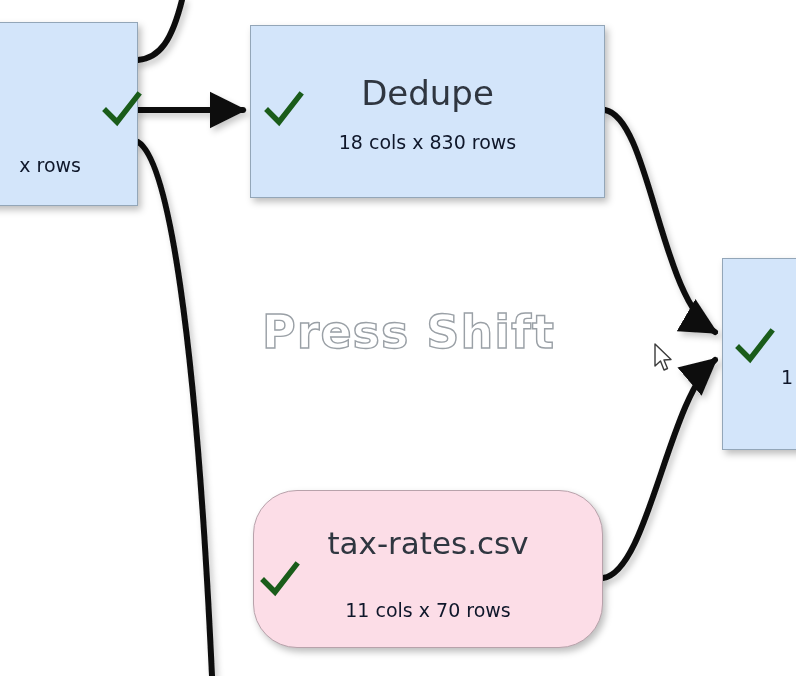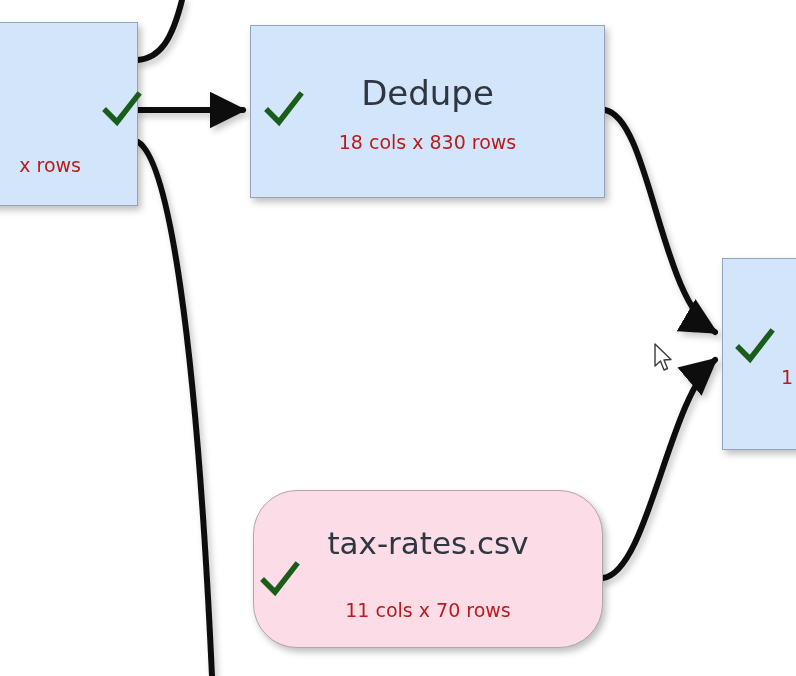--- a/index.html
+++ b/index.html
@@ -25,21 +25,21 @@
     color:#2f3640;
   }
   .node.blue{background:#d3e5fa;}
   .node.pink{background:#fcdde7;border-color:#b8a2ab;border-radius:44px;}
 
   .node-title{
     font-size:34px;line-height:1.05;color:#2f3640;
     white-space:nowrap;font-weight:400;
   }
   .node-sub{
-    font-size:19px;line-height:1.1;color:#b91c1c;
+    font-size:19px;line-height:1.1;color:#0f172a;
     white-space:nowrap;margin-top:20px;font-weight:400;
   }
 
   
   .check{
     position:absolute;
     width:44px;height:44px;
     pointer-events:none;
   }
 
@@ -101,20 +101,21 @@
       <path d="M 138 110 L 243 110" marker-end="url(#arrow)"></path>
 
       <path d="M 138 142 C 168 160 196 330 212 676"></path>
 
       <path d="M 605 110 C 650 118 660 300 715 332" marker-end="url(#arrow)"></path>
 
       <path d="M 603 578 C 648 572 668 400 715 360" marker-end="url(#arrow)"></path>
     </g>
   </svg>
 
+  <div id="hint">Press Shift</div>
 
   <div class="node blue" id="node-source">
     <div class="node-sub">x rows</div>
   </div>
   <svg class="check" style="left:100px;top:88px;" viewBox="0 0 44 44">
     <path d="M 6 23 L 17 34 L 38 7" fill="none" stroke="#1a5c1a" stroke-width="5.5" stroke-linecap="square" stroke-linejoin="miter"></path>
   </svg>
 
   <div class="node blue" id="node-dedupe">
     <div class="node-title">Dedupe</div>

